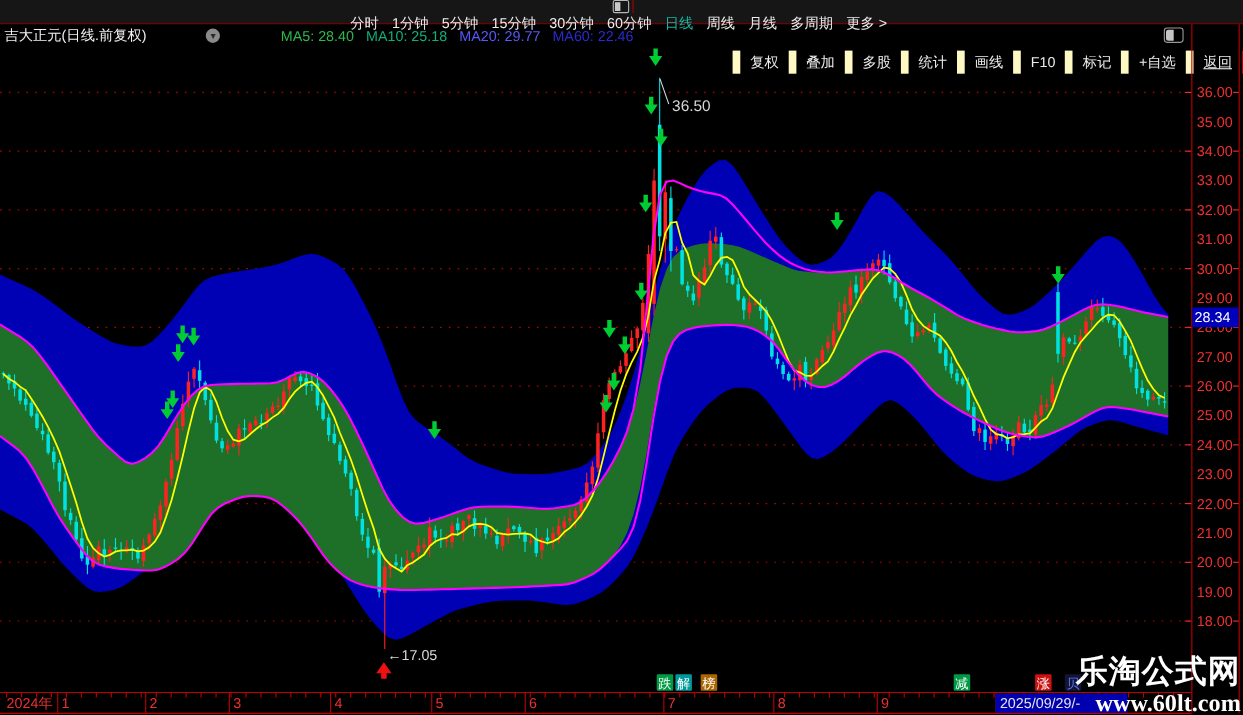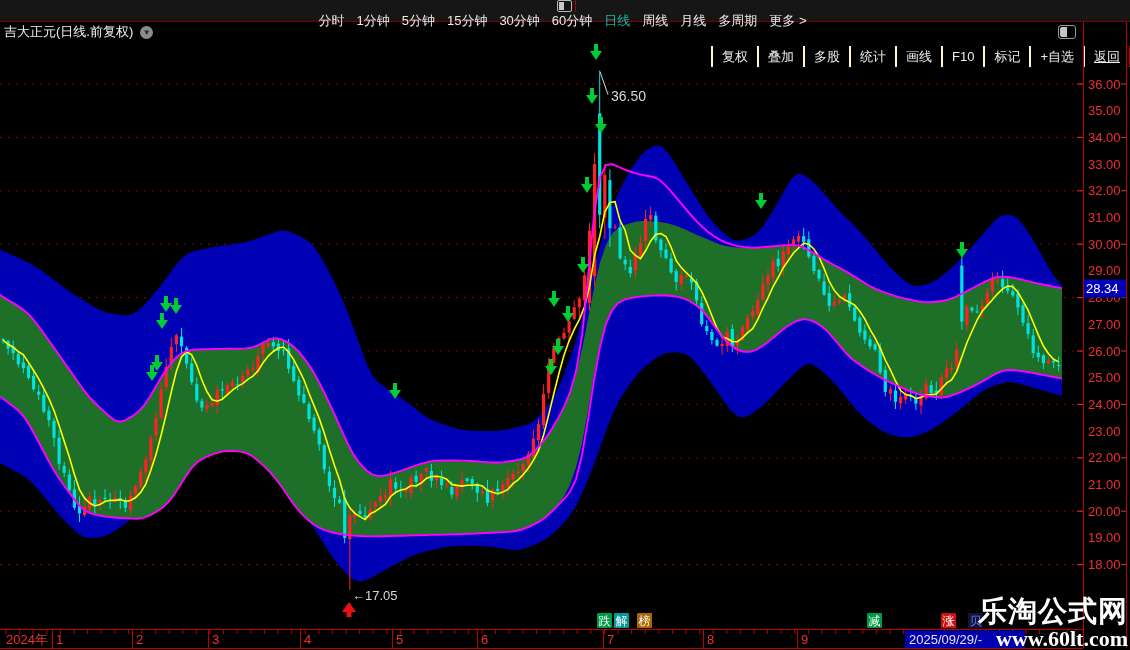--- a/index.html
+++ b/index.html
@@ -7,24 +7,24 @@
   
   .tbar{height:21px;background:#161616;border-bottom:1px solid #7a0000;display:flex;align-items:center;
     font-size:13px;color:#ececec;white-space:nowrap;flex-direction:column;}
   .winicon{width:21px;height:21px;border-right:1px solid #aa0000;display:flex;align-items:center;justify-content:center;}
   .winicon i{display:block;width:13px;height:10px;border:1px solid #b8b8b8;border-radius:2px;position:relative;}
   .winicon i::before{content:"";position:absolute;left:1px;top:1px;width:5px;height:8px;background:#c8c8c8;}
   .tleft{display:flex;align-items:center;padding-left:7px;}
   .tleft .titem{margin-right:12px;cursor:default;}
   .tleft .titem.active{color:#14b8a6;text-align:center;}
   .tright{display:flex;align-items:center;margin-left:auto;height:100%;}
-  .tright .titem{padding:0 9px;border-left:2px solid #fef9c3;height:100%;display:flex;align-items:center;margin-top:32px;}
+  .tright .titem{padding:0 9px;border-left:7px solid #fef9c3;height:100%;display:flex;align-items:center;margin-top:32px;}
   .tright .titem:last-child{border-right:1px solid #c00000;text-decoration:underline;}
   
-  .hdr{height:20px;display:flex;align-items:center;font-size:13px;color:#f0f0f0;padding-left:4px;position:relative;}
+  .hdr{height:20px;display:flex;align-items:center;font-size:13px;color:#f0f0f0;padding-left:4px;position:relative;gap:47px;}
   .ddicon{width:13px;height:13px;border-radius:50%;background:#8a8a8a;color:#2a2a2a;font-size:8px;line-height:13px;
     text-align:center;margin:0 8px 0 7px;}
   .mas span{margin-right:11px;}
   .panelicon{position:absolute;left:1058px;top:3px;width:16px;height:12px;border:1px solid #999;border-radius:3px;}
   .panelicon i{display:block;width:7px;height:10px;margin:1px 0 0 1px;background:#c4c4c4;border-radius:2px 0 0 2px;}
   
   #chart-svg{position:absolute;left:0;top:0;pointer-events:none;}
   
   .wm{position:absolute;right:2px;bottom:0;text-align:right;z-index:10;color:#fff;line-height:1.05;}
   .wm .l1{font-size:29px;font-weight:bold;letter-spacing:1px;}
@@ -59,20 +59,21 @@
       <span class="titem">F10</span>
       <span class="titem">标记</span>
       <span class="titem">+自选</span>
       <span class="titem">返回</span>
     </div>
 </div>
 
 <div class="hdr">
   <span>吉大正元(日线.前复权)</span>
   <span class="ddicon">▼</span>
+  <span class="mas"><span style="color: rgb(45, 184, 77);">MA5: 28.40</span><span style="color: rgb(15, 175, 122);">MA10: 25.18</span><span style="color: rgb(88, 88, 255);">MA20: 29.77</span><span style="color: rgb(42, 42, 208);">MA60: 22.46</span></span>
   <span class="panelicon">
       <i></i>
     </span>
 </div>
 
 <svg id="chart-svg" width="1130" height="650">
     <g>
       <line x1="0" y1="84" x2="1083" y2="84" stroke="#b40000" stroke-width="1" stroke-dasharray="1.5 6.5"></line>
       <line x1="0" y1="137.4" x2="1083" y2="137.4" stroke="#b40000" stroke-width="1" stroke-dasharray="1.5 6.5"></line>
       <line x1="0" y1="190.8" x2="1083" y2="190.8" stroke="#b40000" stroke-width="1" stroke-dasharray="1.5 6.5"></line>

